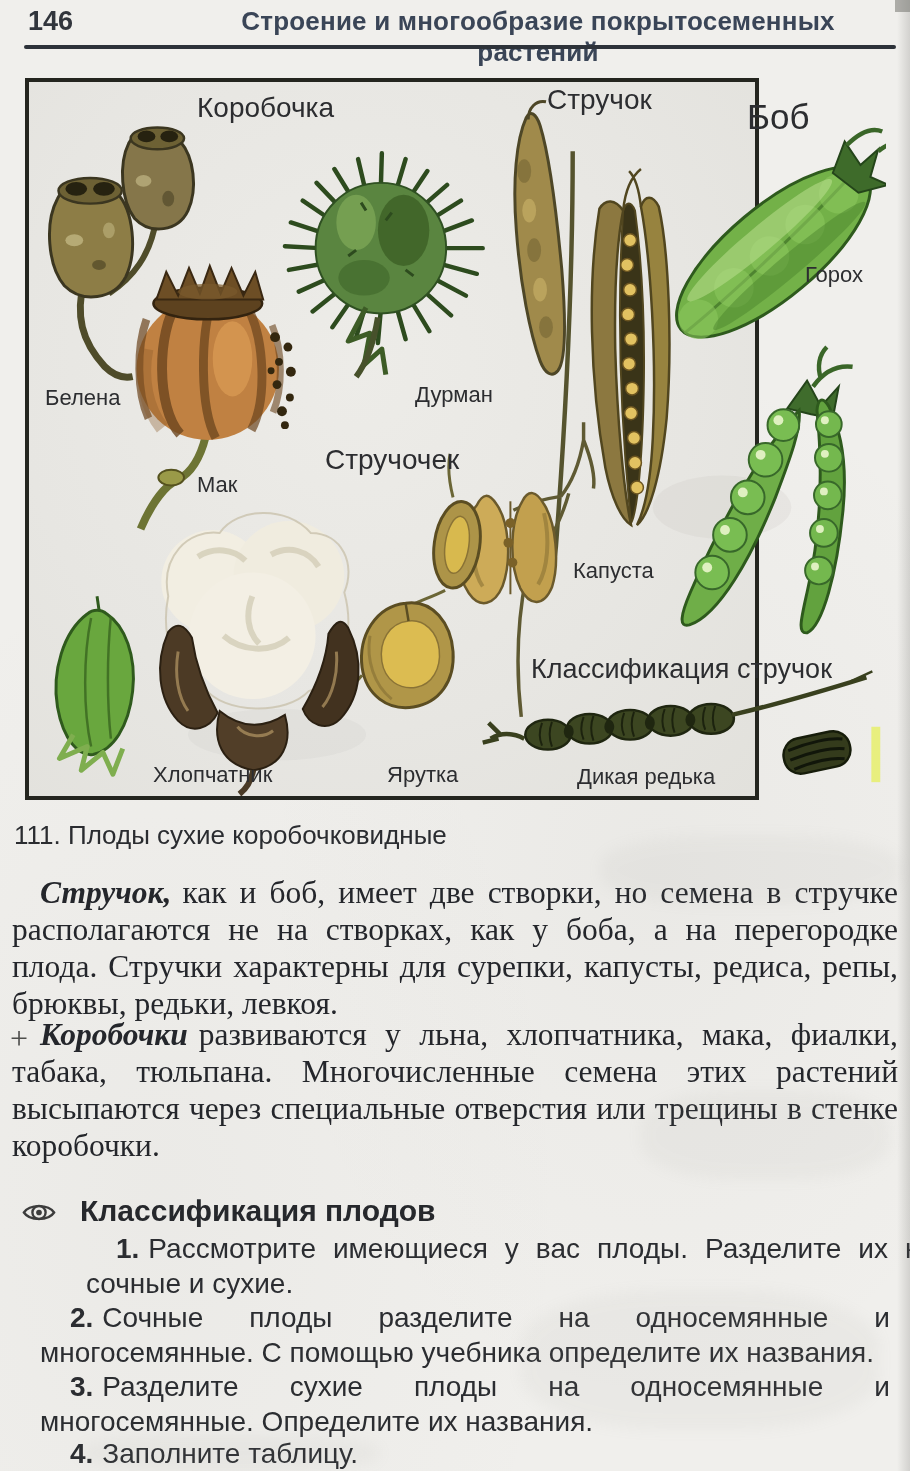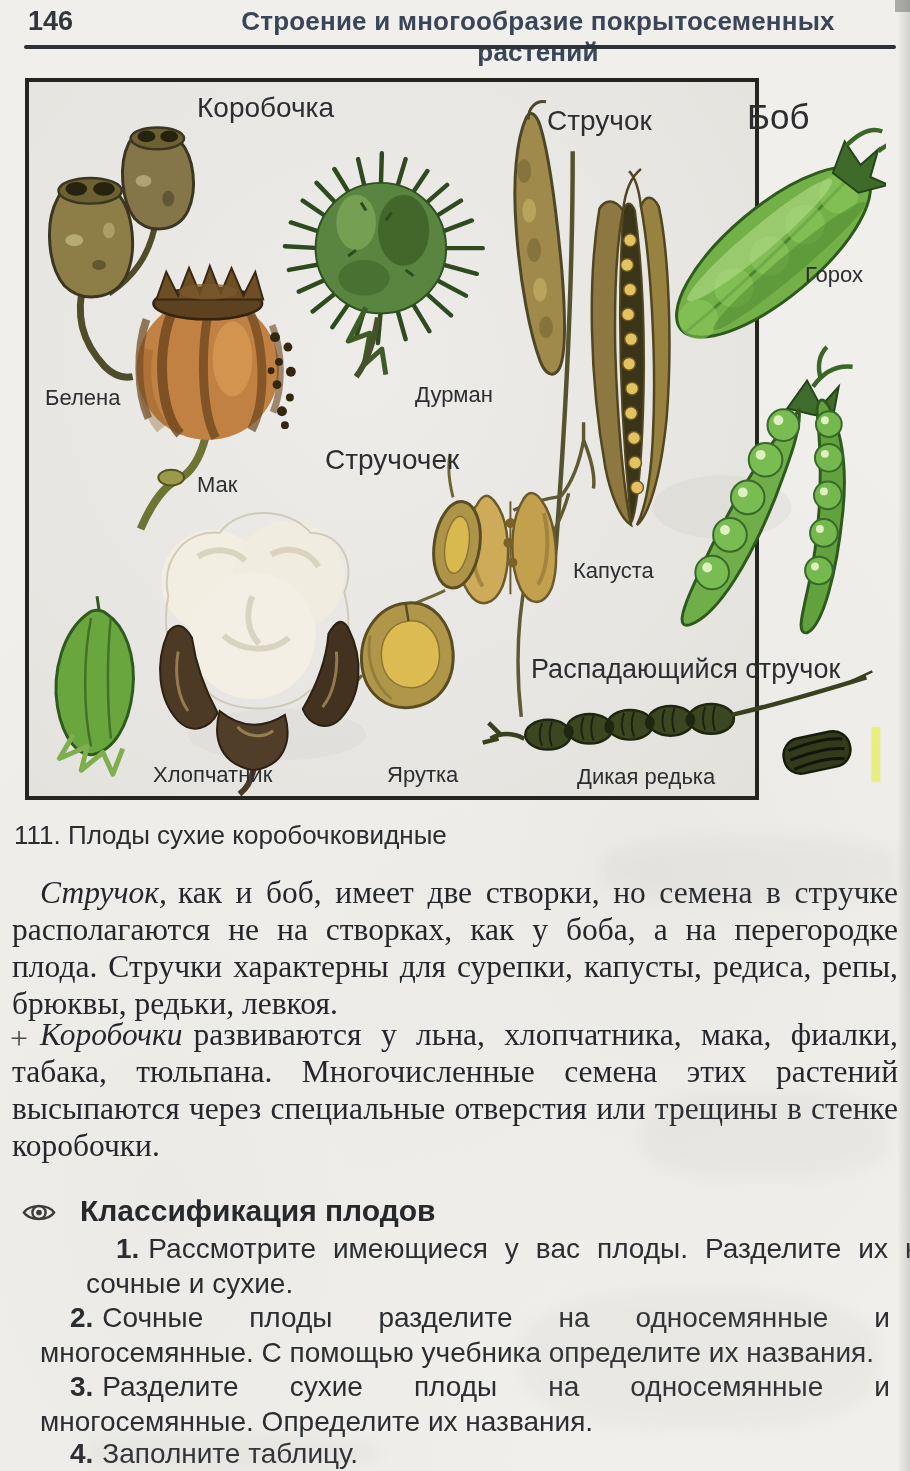--- a/index.html
+++ b/index.html
@@ -22,21 +22,21 @@
   .figure-box{position:absolute;left:25px;top:78px;width:734px;height:722px;box-sizing:border-box;
     border:4px solid #24251f;
     background:radial-gradient(ellipse at 45% 40%, #edece8 0%, #e7e6e2 60%, #e2e1dc 100%);}
   .figure-box svg.art{position:absolute;left:0;top:0;width:857px;height:714px;}
   .fig-label{position:absolute;font-size:22px;color:#2c2d30;white-space:nowrap;}
 
   .caption{position:absolute;left:14px;top:820px;font-size:26px;color:#2a2c30;}
 
   .body-para{position:absolute;left:12px;width:886px;margin:0;text-align:justify;
     font-family:"Liberation Serif",serif;font-size:31.5px;line-height:37px;color:#24262b;text-indent:28px;}
-  .body-para .lead{font-style:italic;font-weight:normal;margin-right:.35em;margin-top:43px;}
+  .body-para .lead{font-style:italic;font-weight:bold;margin-right:.35em;margin-top:43px;}
   .para-marker{position:absolute;left:10px;top:1020px;font-family:"Liberation Serif",serif;
     font-size:32px;color:#4e4e4c;}
 
   .activity-icon{position:absolute;left:22px;top:1200px;width:34px;height:25px;}
   .activity-heading{position:absolute;left:80px;top:1194px;font-size:30px;font-weight:bold;color:#26282c;}
   .list-item{position:absolute;left:40px;width:850px;margin:0;text-align:justify;
     font-size:28px;line-height:34.5px;color:#2b2d31;text-indent:30px;}
   .list-item b{margin-right:.32em;}
   .li-1{top:1232px;margin-left:46px;} .li-2{top:1301px;} .li-3{top:1370px;} .li-4{top:1437px;}
 </style>
@@ -247,29 +247,29 @@
         <g transform="rotate(-12 796 678)">
           <rect x="762" y="660" width="68" height="36" rx="17" fill="#343b1c" stroke="#161c0a" stroke-width="2.5"></rect>
           <path d="M768 670 C790 666 812 666 824 670 M768 680 C790 676 812 676 824 680 M770 690 C790 686 810 686 822 690" stroke="#11160a" stroke-width="3" fill="none"></path>
         </g>
       </g>
 
       <rect x="851" y="652" width="9" height="56" fill="#e6ef5a" opacity=".75"></rect>
     </svg>
 
     <span class="fig-label" style="left:168px;top:10px;font-size:28px;">Коробочка</span>
-    <span class="fig-label" style="left:518px;top:23px;font-size:28px;">Стручок</span>
+    <span class="fig-label" style="left:518px;top:2px;font-size:28px;">Стручок</span>
     <span class="fig-label" style="left:718px;top:15px;font-size:35px;">Боб</span>
     <span class="fig-label" style="left:16px;top:303px;">Белена</span>
     <span class="fig-label" style="left:386px;top:300px;">Дурман</span>
     <span class="fig-label" style="left:168px;top:390px;">Мак</span>
     <span class="fig-label" style="left:296px;top:362px;font-size:28px;">Стручочек</span>
     <span class="fig-label" style="left:776px;top:180px;">Горох</span>
     <span class="fig-label" style="left:544px;top:476px;">Капуста</span>
-    <span class="fig-label" style="left:502px;top:572px;font-size:27px;">Распадающийся стручок</span>
+    <span class="fig-label" style="left:502px;top:572px;font-size:27px;">Классификация стручок</span>
     <span class="fig-label" style="left:124px;top:680px;">Хлопчатник</span>
     <span class="fig-label" style="left:358px;top:680px;">Ярутка</span>
     <span class="fig-label" style="left:548px;top:682px;">Дикая редька</span>
   </div>
 
   <span class="caption">111. Плоды сухие коробочковидные</span>
 
   <p class="body-para" style="top:874px;"><span class="lead">Стручок,</span><span>как и боб, имеет две створки, но семена в стручке располагаются не на створках, как у боба, а на перегородке плода. Стручки характерны для сурепки, капусты, редиса, репы, брюквы, редьки, левкоя.</span></p>
 
   <span class="para-marker">+</span>

